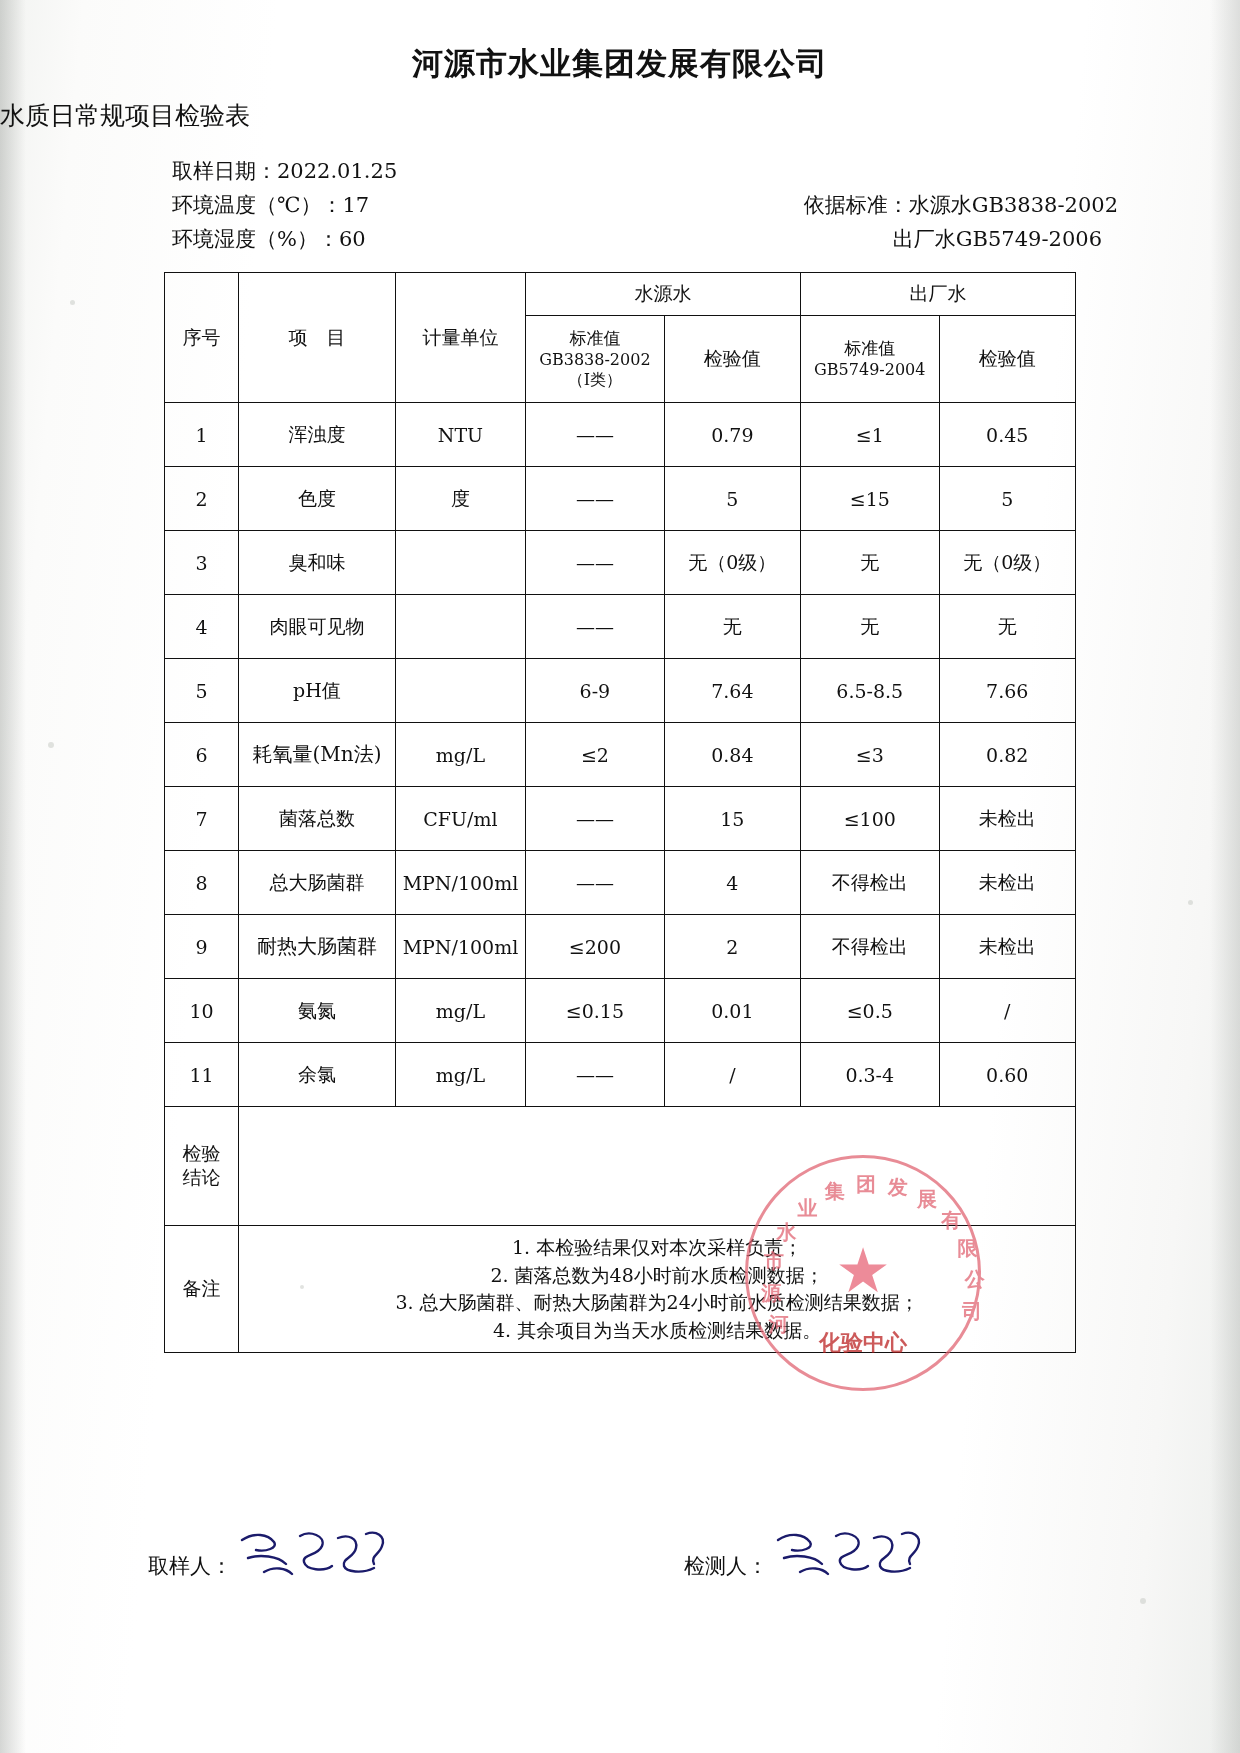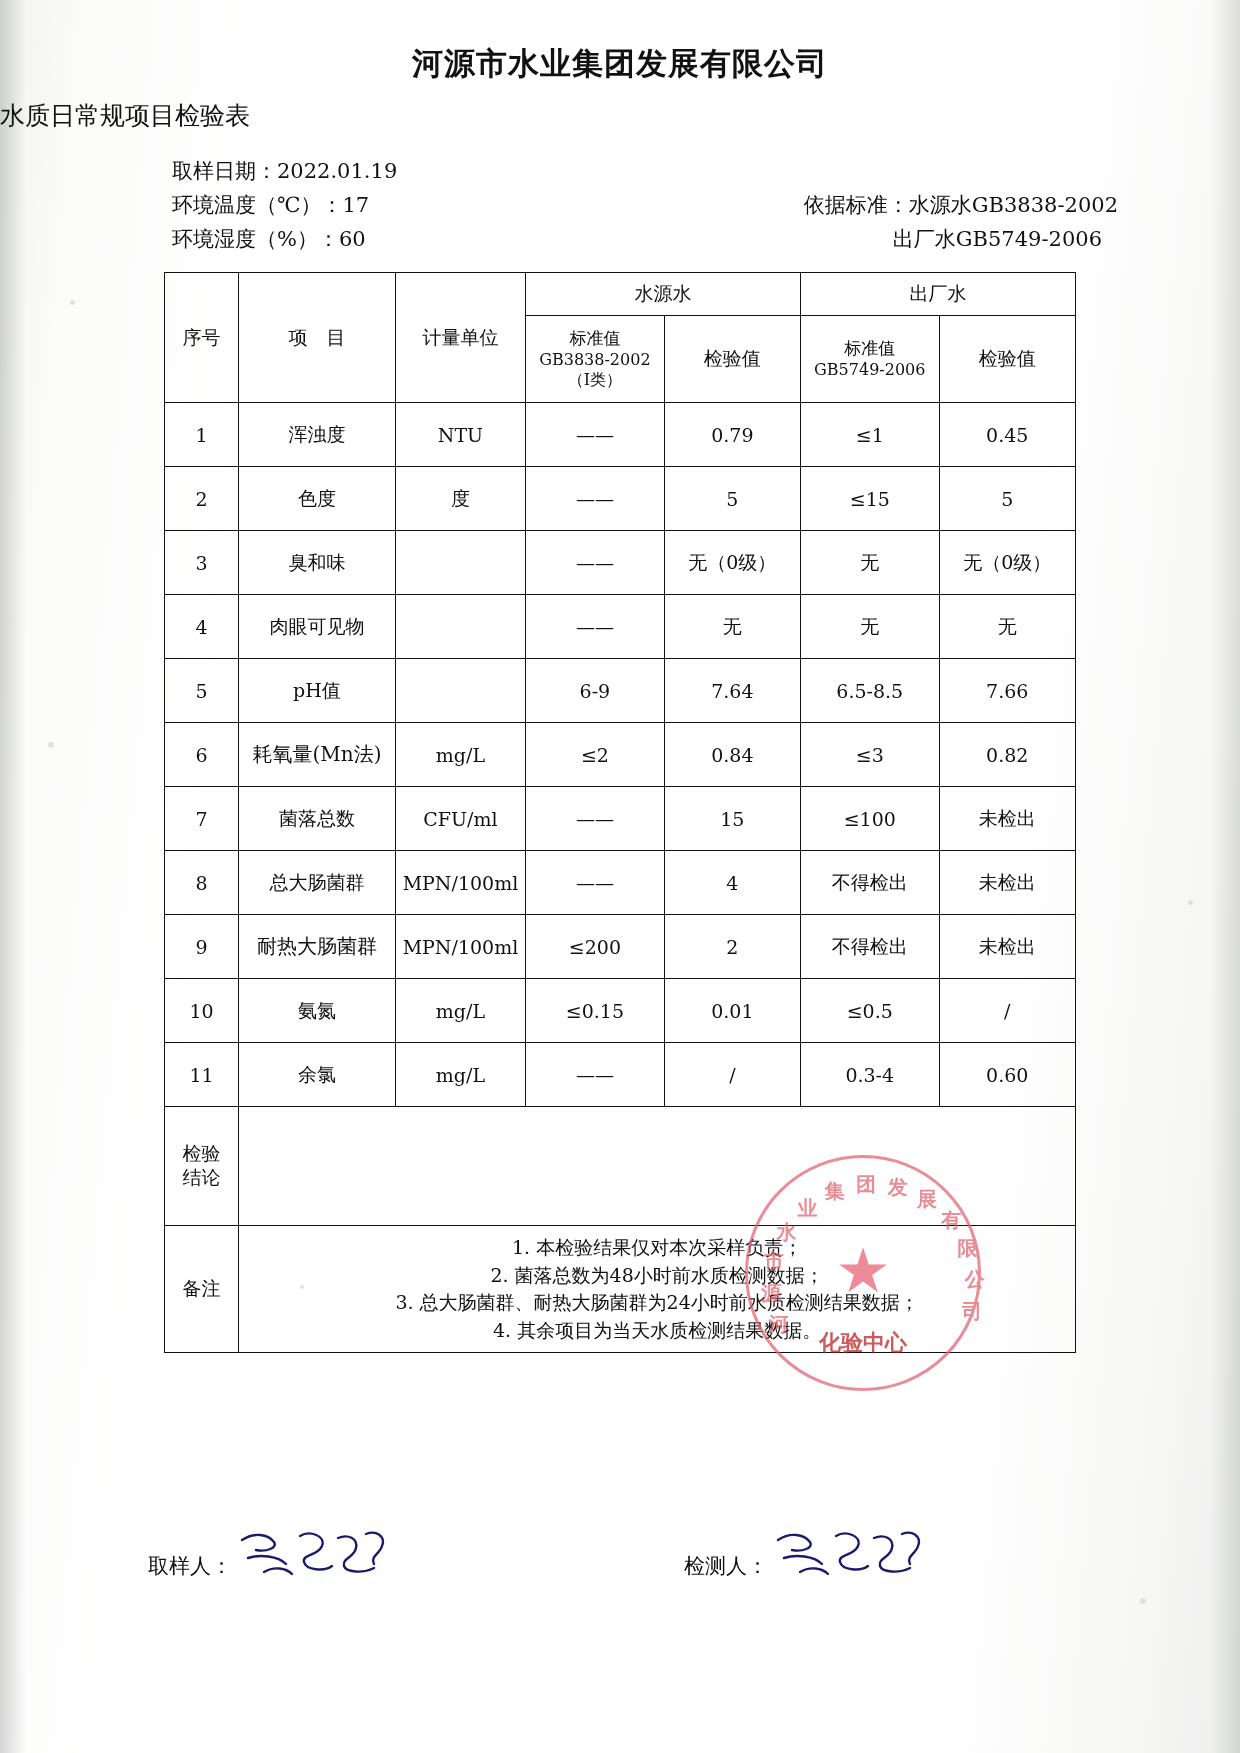--- a/index.html
+++ b/index.html
@@ -217,21 +217,21 @@
 <div class="speck" style="left:300px; top:1285px; width:4px; height:4px;"></div>
 
 <div class="content">
 
   <div class="doc-title">河源市水业集团发展有限公司</div>
   <div class="doc-subtitle">水质日常规项目检验表</div>
 
   <div class="meta">
     <div class="meta-row r1">
       <div class="right">
-        <span>取样日期：</span><span>2022.01.19</span>
+        <span>取样日期：</span><span>2022.01.25</span>
       </div>
     </div>
     <div class="meta-row r2">
       <div class="left">
         <span>环境温度（℃）：</span><span>17</span>
       </div>
       <div class="right">
         <span>依据标准：</span><span>水源水GB3838-2002</span>
       </div>
     </div>
@@ -263,21 +263,21 @@
       </tr>
       <tr>
         <td class="h-sub">
           <span class="std-l1">标准值</span>
           <span class="std-l2">GB3838-2002</span>
           <span class="std-l3">（Ⅰ类）</span>
         </td>
         <td class="h-sub">检验值</td>
         <td class="h-sub">
           <span class="std-l1">标准值</span>
-          <span class="std-l2">GB5749-2006</span>
+          <span class="std-l2">GB5749-2004</span>
         </td>
         <td class="h-sub">检验值</td>
       </tr>
 
       <tr class="data-row">
         <td>1</td>
         <td class="item-cell">浑浊度</td>
         <td class="unit-cell">NTU</td>
         <td>——</td>
         <td>0.79</td>

